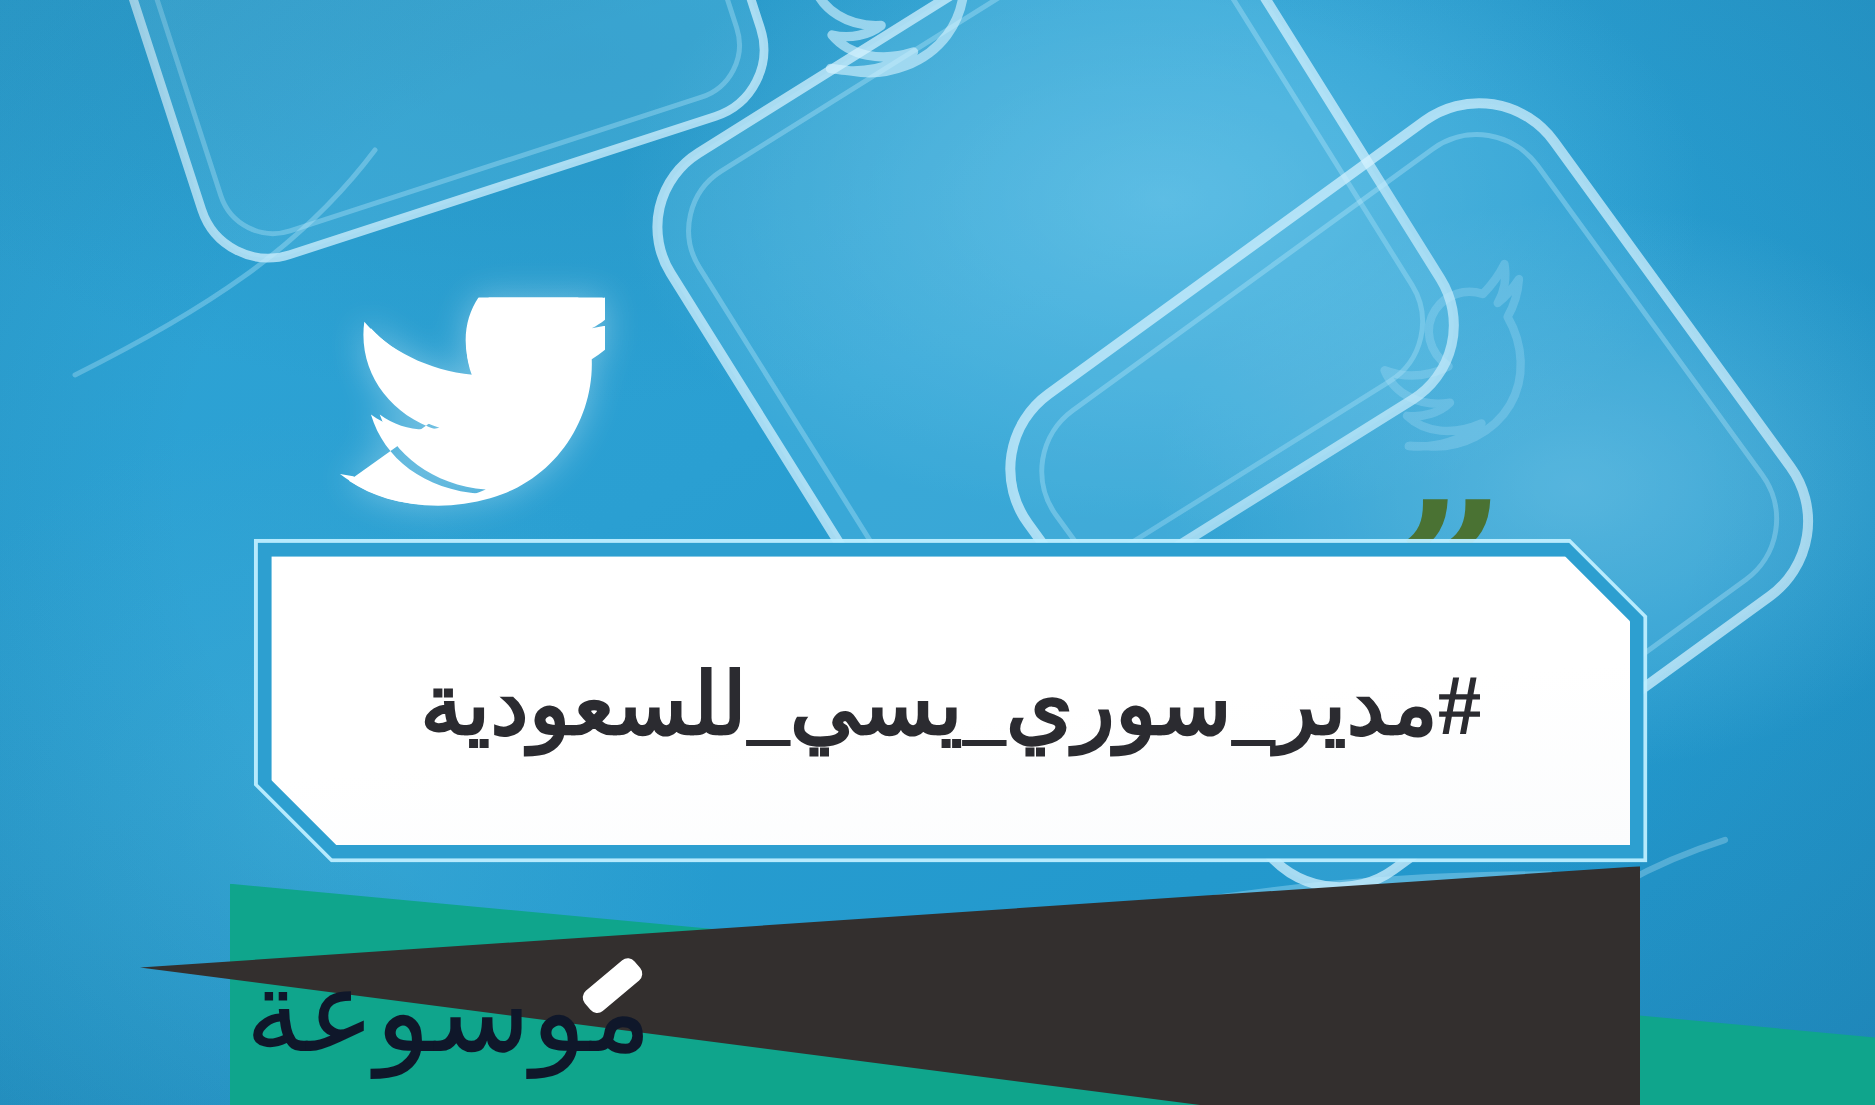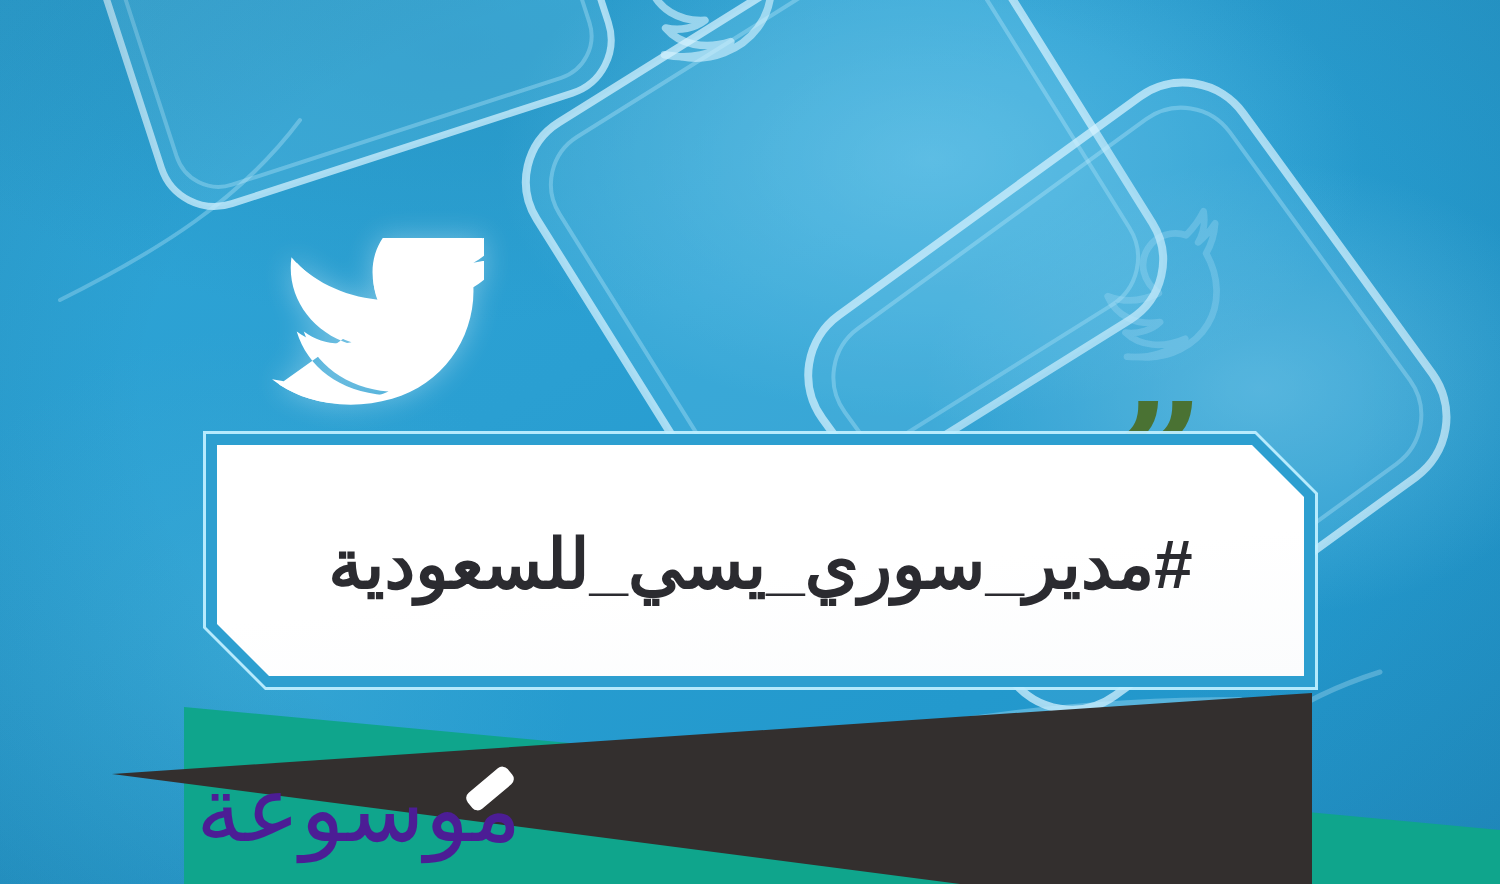--- a/index.html
+++ b/index.html
@@ -96,21 +96,21 @@
     background: linear-gradient(175deg, #ffffff 0%, #ffffff 55%, #fbfcfd 100%);
     -webkit-clip-path: polygon(0 0, calc(100% - 52px) 0, 100% 52px, 100% 100%, 52px 100%, 0 calc(100% - 52px));
     clip-path: polygon(0 0, calc(100% - 52px) 0, 100% 52px, 100% 100%, 52px 100%, 0 calc(100% - 52px));
     display: flex;
     align-items: center;
     justify-content: center;
   }
   #hashtag-text {
     direction: rtl;
     unicode-bidi: isolate;
-    font-family: Liberation Sans, sans-serif;
+    font-family: Liberation Serif, serif;
     font-weight: 700;
     font-size: 69px;
     color: #2b2b30;
     letter-spacing: 0px;
     white-space: nowrap;
     margin-top: 6px;
   }
 
   
   #twitter-bird {
@@ -154,21 +154,21 @@
   }
   #logo-word {
     position: absolute;
     left: 0;
     top: 0;
     direction: rtl;
     font-family: "DejaVu Sans", "Liberation Sans", sans-serif;
     font-weight: 400;
     font-size: 92px;
     line-height: 1;
-    color: #4c1d95;
+    color: #0f172a;
     letter-spacing: 1px;
     white-space: nowrap;
   }
   #logo-handle {
     position: absolute;
     left: 268px;
     top: 14px;
     width: 52px;
     height: 21px;
     background: #ffffff;

